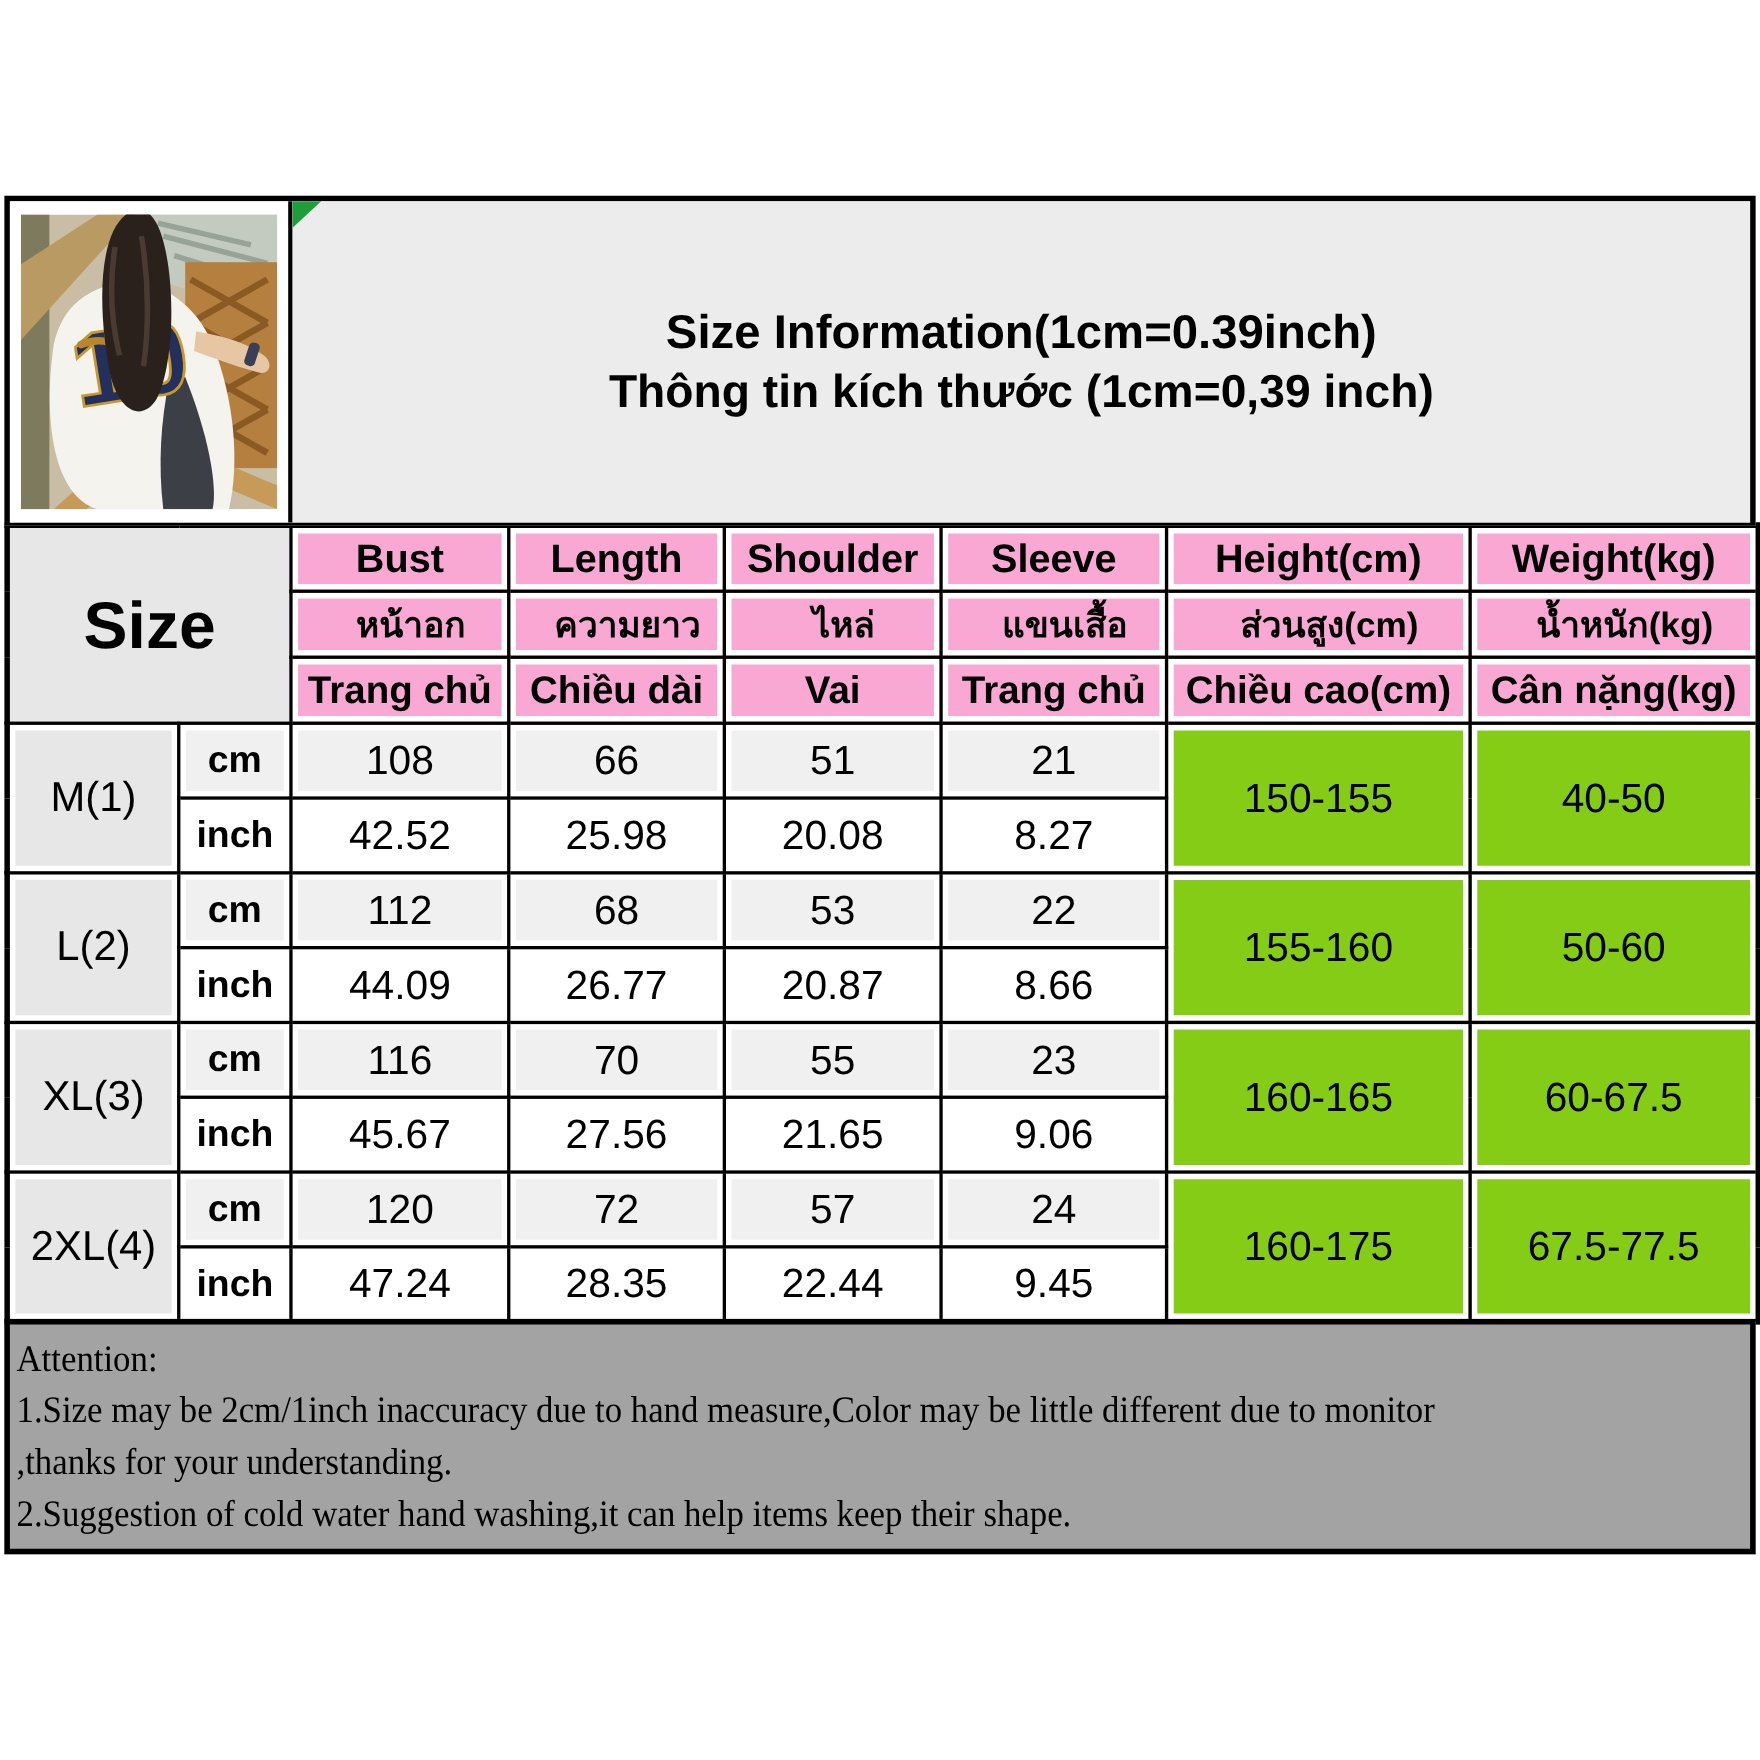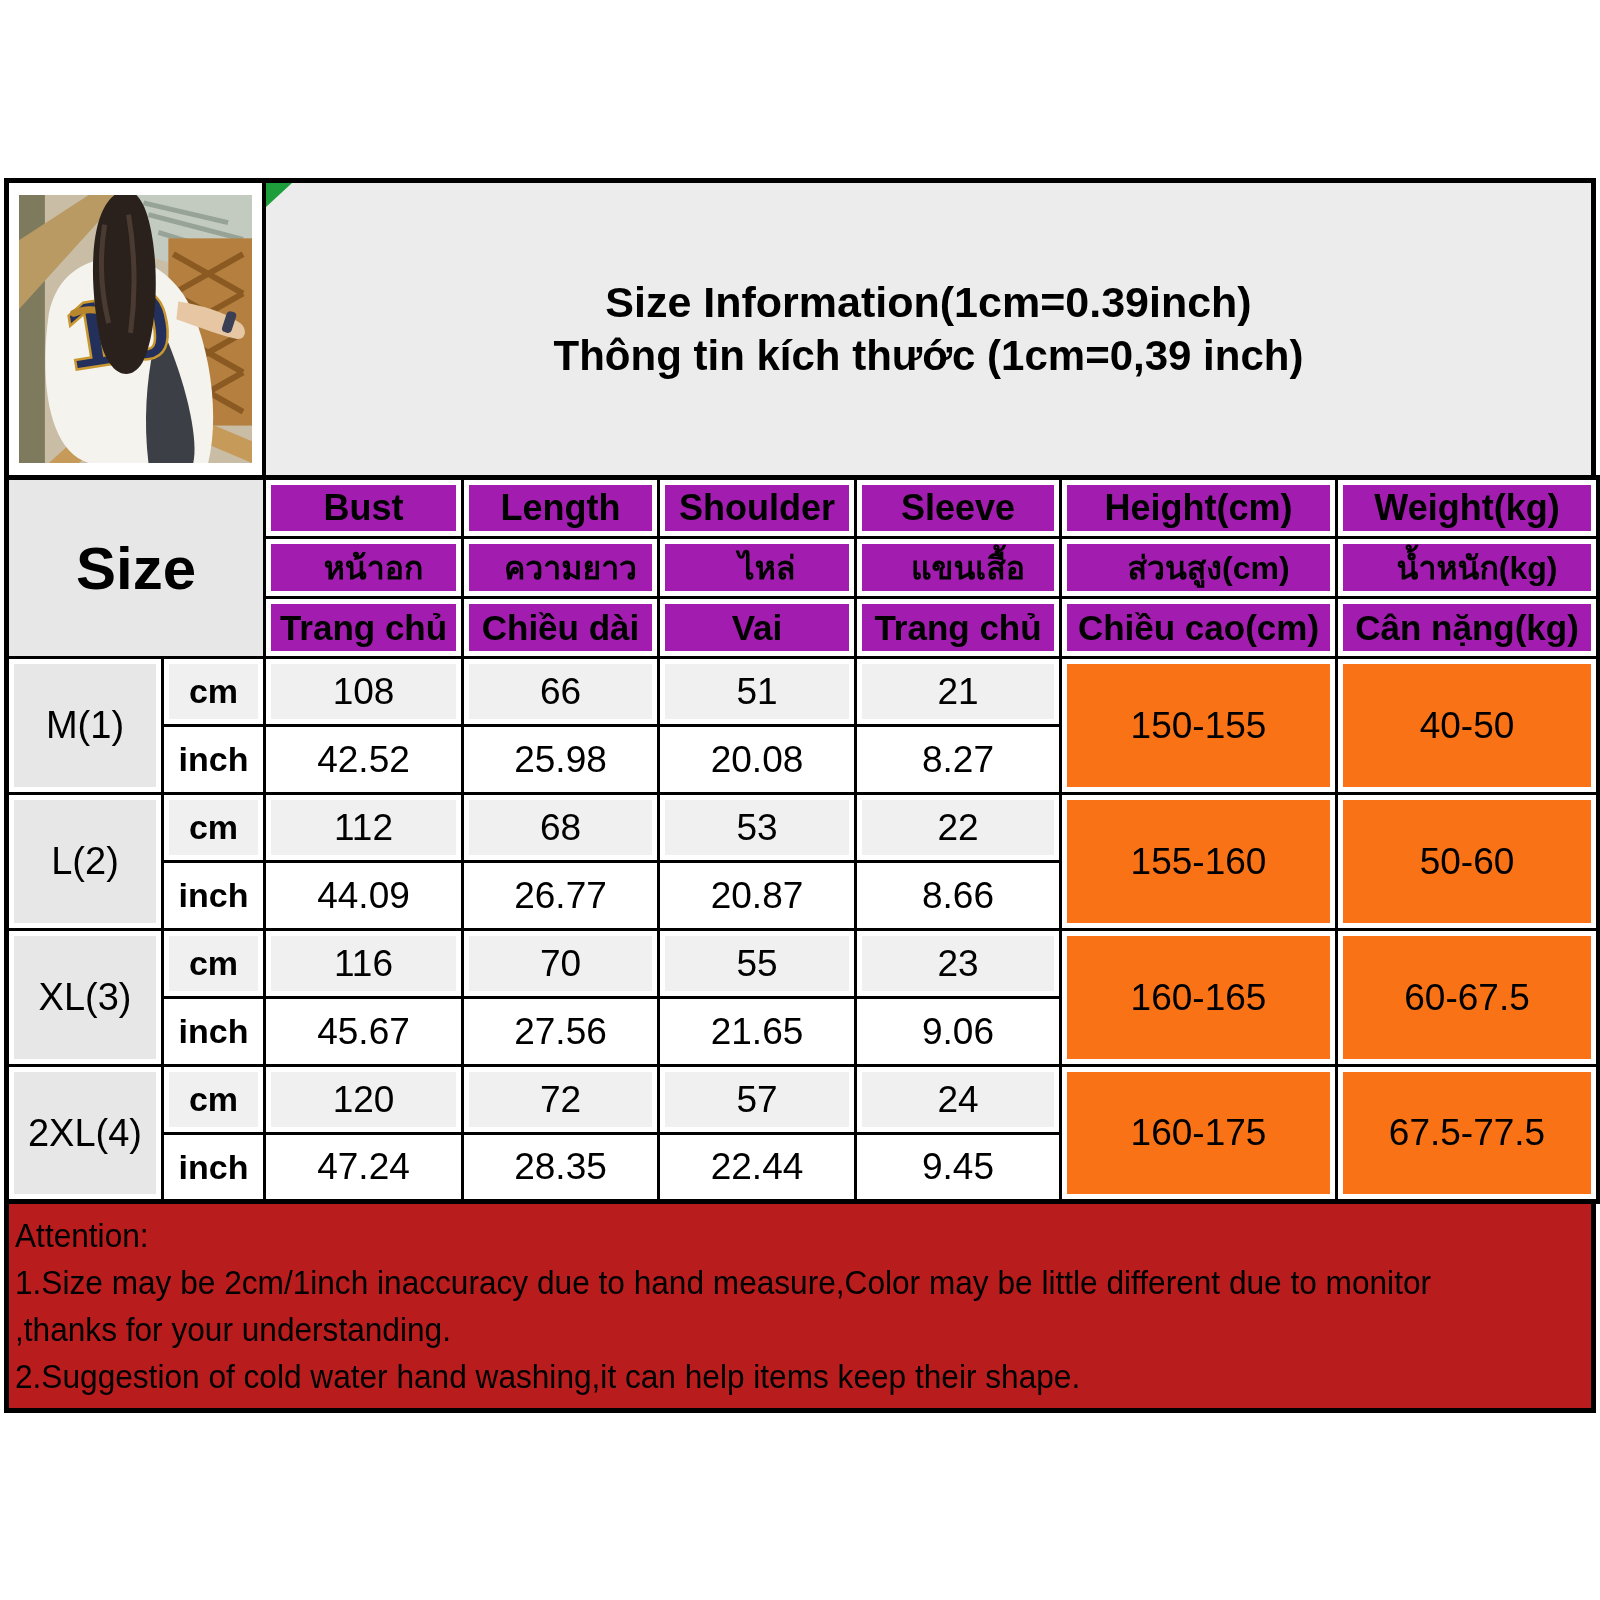--- a/index.html
+++ b/index.html
@@ -20,36 +20,36 @@
                 justify-content:center; gap:5px; background:#ececec; }
   .title-en { font-size:43px; font-weight:bold; }
   .title-th { font-size:37px; font-weight:bold; }
   .title-vi { font-size:42px; font-weight:bold; }
 
   
   table.size-table { width:1592px; border-collapse:collapse; table-layout:fixed;
                      border:5px solid #000; margin-top:-3px; }
   table.size-table td { border:3px solid #000; text-align:center; vertical-align:middle;
                         overflow:hidden; }
-  td.hdr { background:#a21caf; box-shadow:inset 0 0 0 5px #fff; font-weight:bold; }
+  td.hdr { background:#f9a8d4; box-shadow:inset 0 0 0 5px #fff; font-weight:bold; }
   tr.hr { height:60px; }
   tr.dr { height:68px; }
   td.c-size { background:#e7e7e7; font-size:60px; font-weight:bold; }
   td.hdr-en { font-size:36px; }
   td.hdr-th { font-size:32px;padding-left:20px; }
   td.hdr-vi { font-size:35px; }
   td.c-label { background:#e7e7e7; box-shadow:inset 0 0 0 5px #fff; font-size:38px; font-weight:normal; }
   td.c-unit  { font-size:34px; font-weight:bold; }
   td.gray    { background:#f0f0f0; box-shadow:inset 0 0 0 5px #fff; }
   td.c-val   { font-size:37px; font-weight:normal; }
-  td.c-span  { font-size:37px; font-weight:normal; background:#f97316; box-shadow:inset 0 0 0 5px #fff; }
+  td.c-span  { font-size:37px; font-weight:normal; background:#84cc16; box-shadow:inset 0 0 0 5px #fff; }
 
   
   .attention { border:5px solid #000; border-top-width:3px; margin-top:-3px; height:212px;
-               background:#b91c1c; padding:8px 6px; }
+               background:#a3a3a3; padding:8px 6px;font-family:Liberation Serif, serif; }
   .attention .line { font-size:34px; line-height:47px; white-space:nowrap;
                      transform:scaleX(0.93); transform-origin:left center; }
 </style>
 </head>
 <body>
 
 <div class="page">
   <div class="content">
 
     <div class="top-band">

